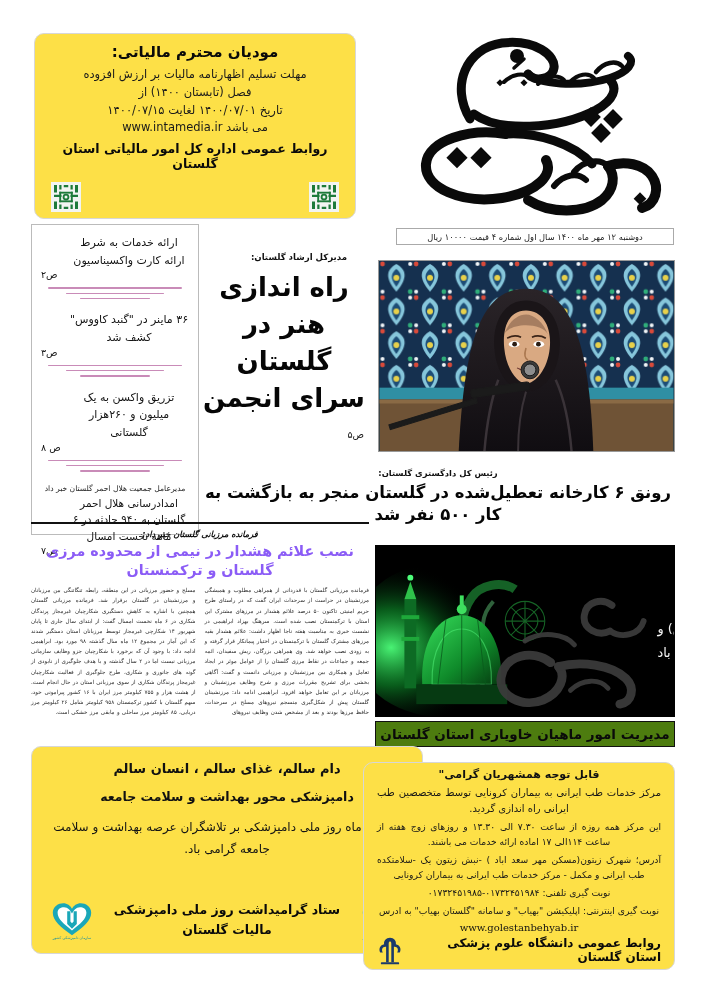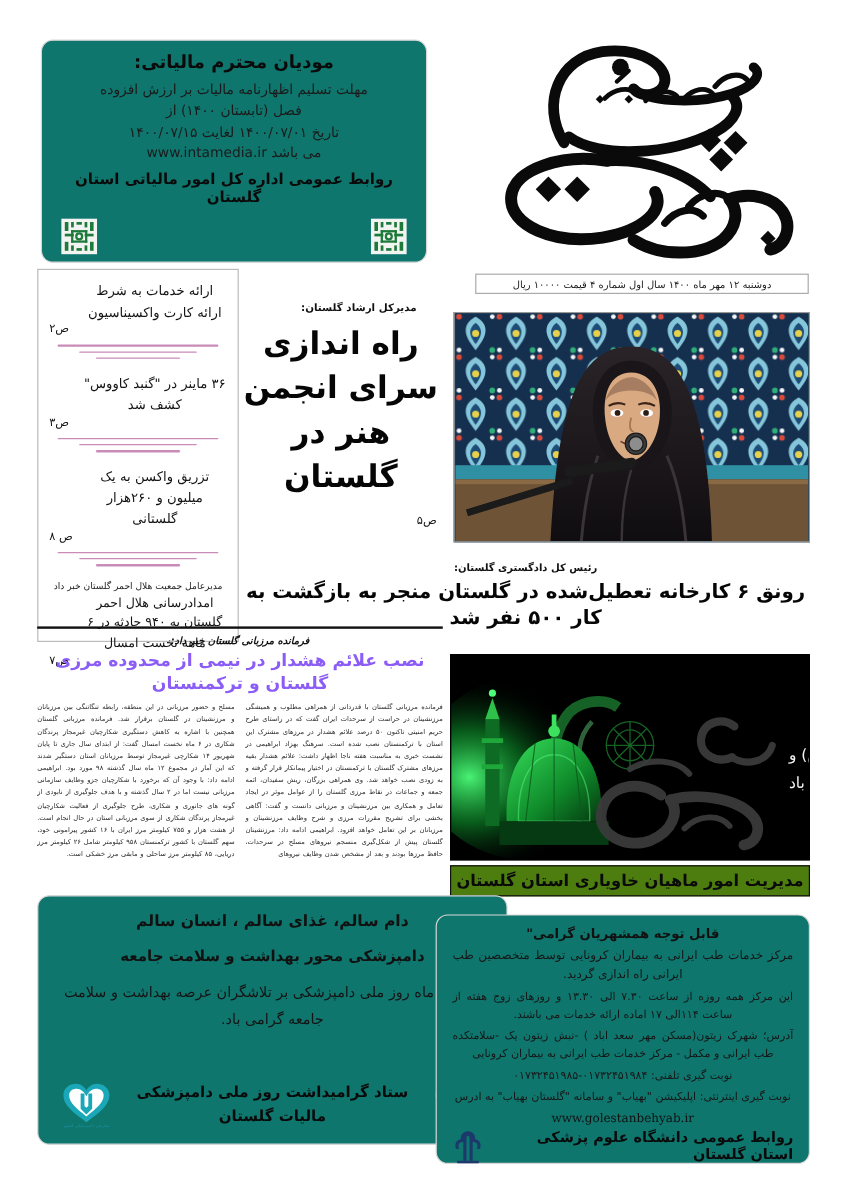--- a/index.html
+++ b/index.html
@@ -18,21 +18,22 @@
     width: 705px;
     height: 1000px;
     background: #fff;
     padding: 0;
   }
 
   
   .rbox {
     border: 1px solid #d7d7d7;
     border-radius: 10px;
-    background: #0f766e;
+    background: #fde047;
+    justify-content: center;
   }
 
   
   .top-strip {
     position: absolute;
     top: 33px; left: 34px;
     width: 322px; height: 186px;
     display: flex;
     flex-direction: column;
     padding: 9px 12px 4px 12px;
@@ -389,22 +390,22 @@
     <div class="teaser small">
       <div class="teaser-kicker">مدیرعامل جمعیت هلال احمر گلستان خبر داد</div>
       <div class="teaser-text" style="font-size:10.5px">امدادرسانی هلال احمر گلستان به ۹۴۰ حادثه در ۶ ماهه نخست امسال</div>
       <div class="teaser-page-left">ص۷</div>
     </div>
   </div>
 
   <div class="lead">
     <div class="lead-kicker">مدیرکل ارشاد گلستان:</div>
     <div class="lead-head">راه اندازی</div>
+    <div class="lead-head">هنر در گلستان</div>
     <div class="lead-head">سرای انجمن</div>
-    <div class="lead-head">هنر در گلستان</div>
     <div class="lead-page">ص۵</div>
   </div>
 
   <div class="photo">
     <svg viewBox="0 0 297 192">
       <defs>
         <pattern id="tilepat" width="34" height="34" patternUnits="userSpaceOnUse">
           <rect width="34" height="34" fill="#15304f"></rect>
           <path d="M17 3 C26 8, 30 16, 17 31 C4 16, 8 8, 17 3 Z" fill="#8fd3e8" opacity="0.92"></path>
           <path d="M17 8 C22 12, 24 17, 17 26 C10 17, 12 12, 17 8 Z" fill="#1d4d76"></path>

